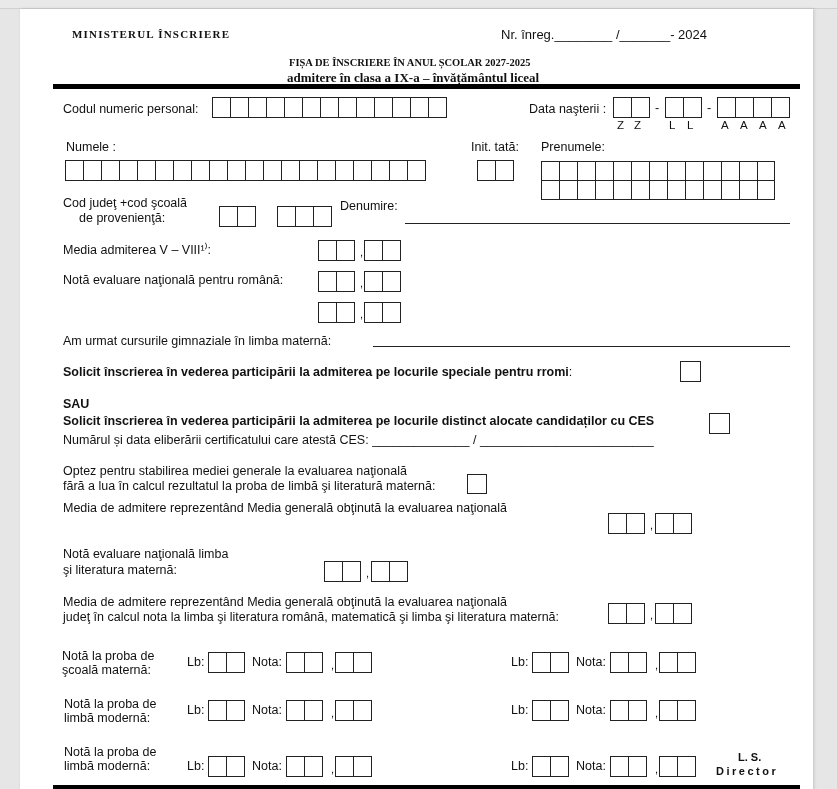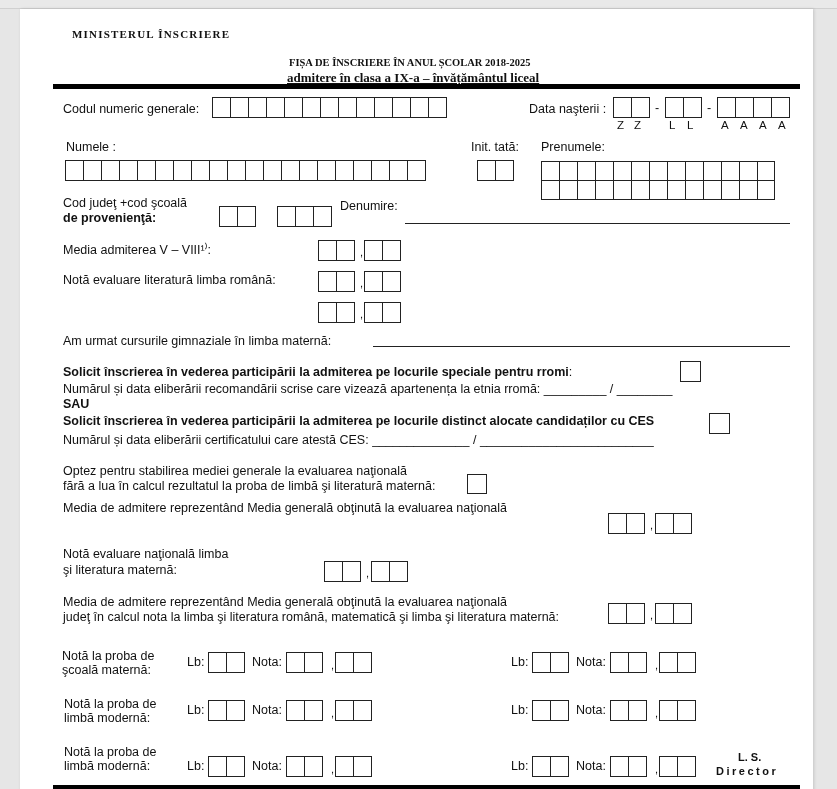--- a/index.html
+++ b/index.html
@@ -22,25 +22,26 @@
   .comma{position:absolute;font-size:11px;}
   .bold{font-weight:bold;}
 </style>
 </head>
 <body>
 
 <div class="topbar"></div>
 <div class="page">
 
   <div class="abs serif" style="left:52px;top:19px;font-size:11px;letter-spacing:1.2px;">MINISTERUL ÎNSCRIERE</div>
-  <div class="abs serif" style="left:269px;top:48px;font-size:10.5px;">FIȘA DE ÎNSCRIERE ÎN ANUL ȘCOLAR 2018-2025</div>
-  <div class="abs serif" style="left:267px;top:61px;font-size:13px;text-decoration:underline;">admitere în clasa a IX-a – învățământul liceal</div>
+  <div class="abs t" style="left:481px;top:18px;font-size:13px;">Nr. înreg.________ /_______- 2024</div>
+  <div class="abs serif" style="left:269px;top:48px;font-size:10.5px;">FIȘA DE ÎNSCRIERE ÎN ANUL ȘCOLAR 2027-2025</div>
+  <div class="abs serif" style="left:267px;top:61px;font-size:13px;">admitere în clasa a IX-a – învățământul liceal</div>
   <div class="rule" style="left:33px;top:75px;width:747px;height:5px;"></div>
 
-  <div class="abs t" style="left:43px;top:93px;">Codul numeric generale:</div>
+  <div class="abs t" style="left:43px;top:93px;">Codul numeric personal:</div>
   <div class="boxes" style="left:192px;top:88px;">
     <div class="c"></div>
       <div class="c"></div>
       <div class="c"></div>
       <div class="c"></div>
       <div class="c"></div>
       <div class="c"></div>
       <div class="c"></div>
       <div class="c"></div>
       <div class="c"></div>
@@ -130,21 +131,21 @@
       <div class="c b"></div>
       <div class="c b"></div>
       <div class="c b"></div>
       <div class="c b"></div>
       <div class="c b"></div>
       <div class="c b"></div>
       <div class="c r b"></div>
     </div>
 
   <div class="abs t" style="left:43px;top:187px;">Cod judeţ +cod şcoală</div>
-  <div class="abs t" style="left:43px;top:202px;font-weight:bold;">de provenienţă:</div>
+  <div class="abs t" style="left:59px;top:202px;">de provenienţă:</div>
   <div class="boxes" style="left:199px;top:197px;">
       <div class="c"></div>
       <div class="c"></div>
     </div>
   <div class="boxes" style="left:257px;top:197px;">
       <div class="c"></div>
       <div class="c"></div>
       <div class="c"></div>
     </div>
   <div class="abs t" style="left:320px;top:190px;">Denumire:</div>
@@ -154,21 +155,21 @@
   <div class="boxes" style="left:298px;top:231px;">
       <div class="c"></div>
       <div class="c"></div>
     </div>
   <div class="comma" style="left:340px;top:237px;">,</div>
   <div class="boxes" style="left:344px;top:231px;">
       <div class="c"></div>
       <div class="c"></div>
     </div>
 
-  <div class="abs t" style="left:43px;top:264px;">Notă evaluare literatură limba română:</div>
+  <div class="abs t" style="left:43px;top:264px;">Notă evaluare naţională pentru română:</div>
   <div class="boxes" style="left:298px;top:262px;">
       <div class="c"></div>
       <div class="c"></div>
     </div>
   <div class="comma" style="left:340px;top:268px;">,</div>
   <div class="boxes" style="left:344px;top:262px;">
       <div class="c"></div>
       <div class="c"></div>
     </div>
 
@@ -180,21 +181,20 @@
   <div class="boxes" style="left:344px;top:293px;">
       <div class="c"></div>
       <div class="c"></div>
     </div>
 
   <div class="abs t" style="left:43px;top:325px;">Am urmat cursurile gimnaziale în limba maternă:</div>
   <div class="line" style="left:353px;top:337px;width:417px;"></div>
 
   <div class="abs t bold" style="left:43px;top:356px;"><span>Solicit înscrierea în vederea participării la admiterea pe locurile speciale pentru rromi</span><span style="font-weight:normal">:</span></div>
   <div class="bx" style="left:660px;top:352px;width:19px;height:19px;"></div>
-  <div class="abs t" style="left:43px;top:373px;">Numărul și data eliberării recomandării scrise care vizează apartenența la etnia rromă: _________ / ________</div>
   <div class="abs t bold" style="left:43px;top:388px;">SAU</div>
   <div class="abs t bold" style="left:43px;top:405px;">Solicit înscrierea în vederea participării la admiterea pe locurile distinct alocate candidaților cu CES</div>
   <div class="bx" style="left:689px;top:404px;width:19px;height:19px;"></div>
   <div class="abs t" style="left:43px;top:455px;">Optez pentru stabilirea mediei generale la evaluarea naţională</div>
 
   <div class="abs t" style="left:43px;top:424px;">Numărul și data eliberării certificatului care atestă CES: ______________ / _________________________</div>
   <div class="abs t" style="left:43px;top:470px;">fără a lua în calcul rezultatul la proba de limbă şi literatură maternă:</div>
   <div class="bx" style="left:447px;top:465px;width:18px;height:18px;"></div>
 
   <div class="abs t" style="left:43px;top:492px;">Media de admitere reprezentând Media generală obţinută la evaluarea  naţională</div>

